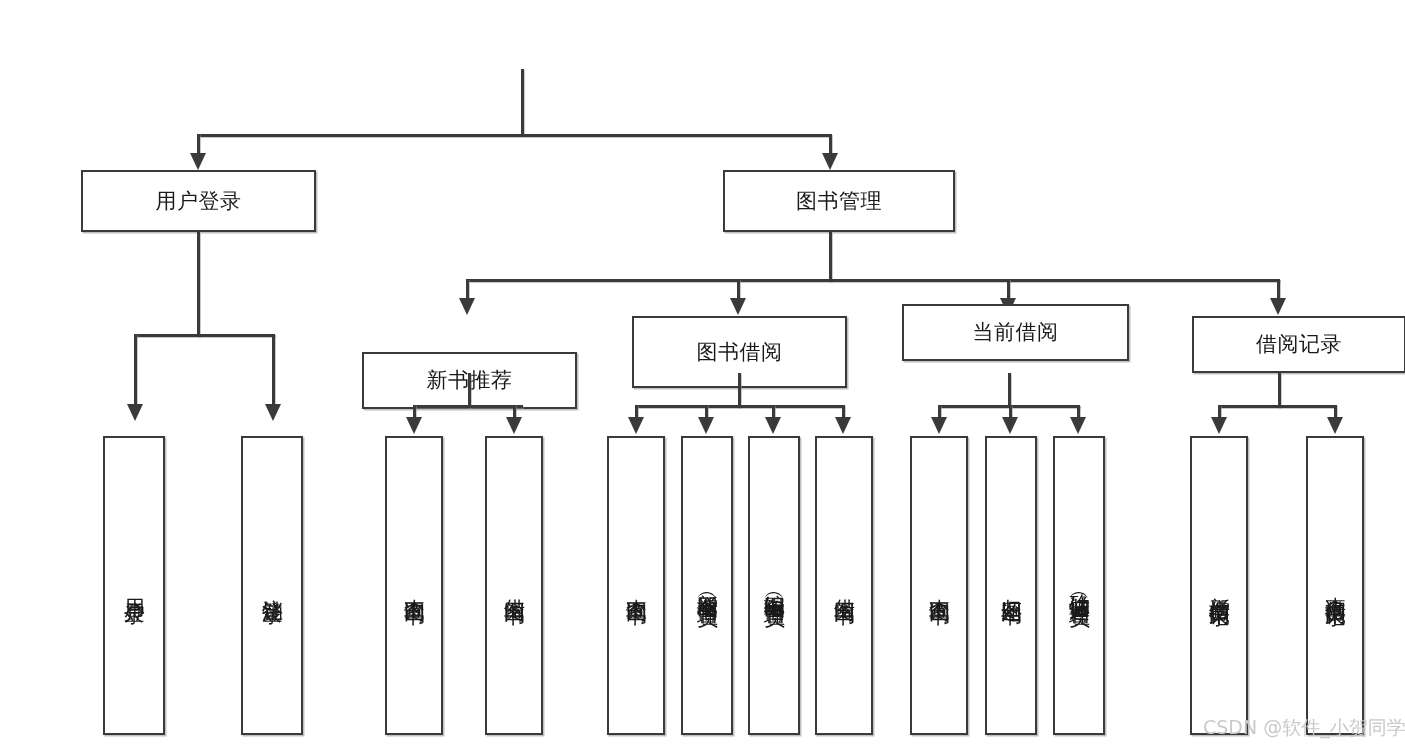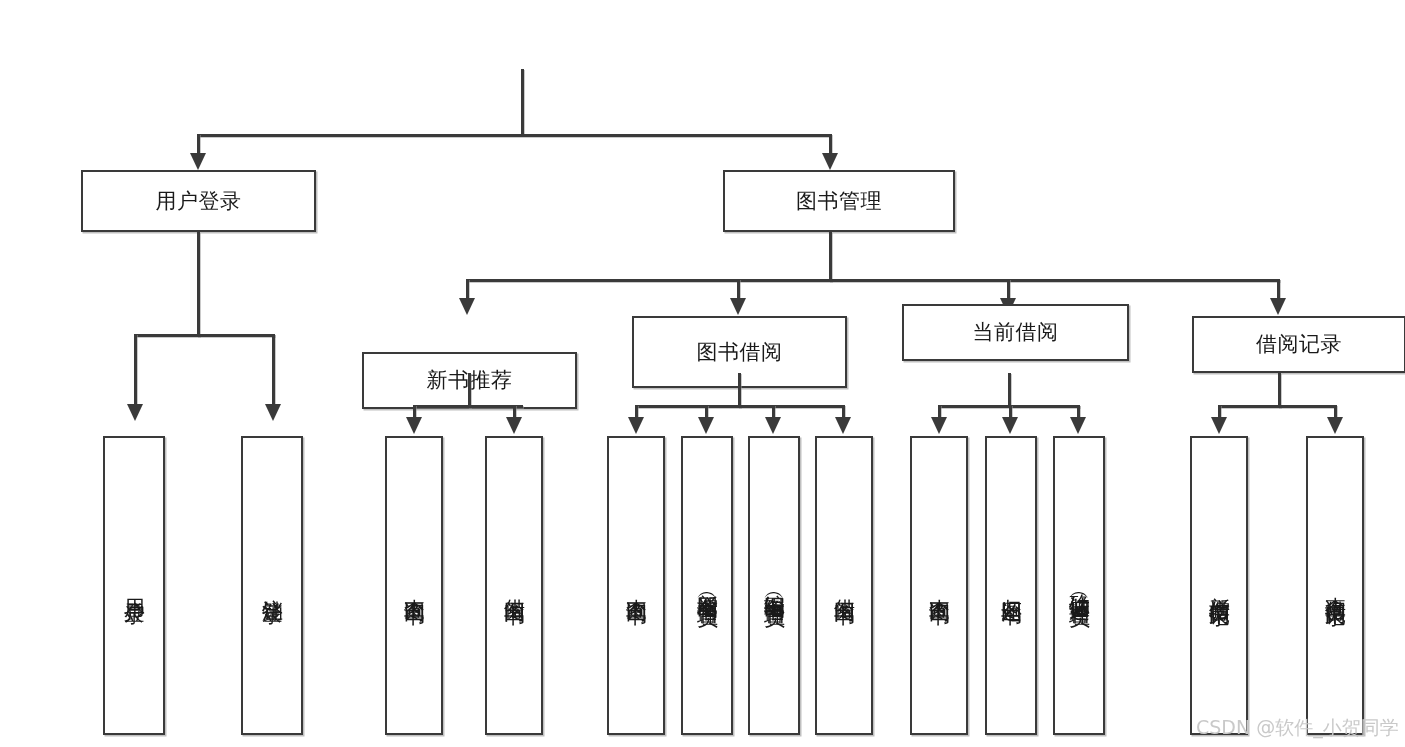--- a/index.html
+++ b/index.html
@@ -72,20 +72,21 @@
     border-top: 17px solid #3a3a3a;
   }
   
   #watermark {
     position: absolute;
     font-size: 19px;
     color: #c9c9c9;
     white-space: nowrap;
     font-family: "DejaVu Sans", "Liberation Sans", sans-serif;
     pointer-events: none;
+    margin-left: 7px;
   }
 </style>
 </head>
 <body>
 
 <div id="canvas">
 
 
   <div class="vline" style="left:521px; top:69px; height:67px;"></div>
 

